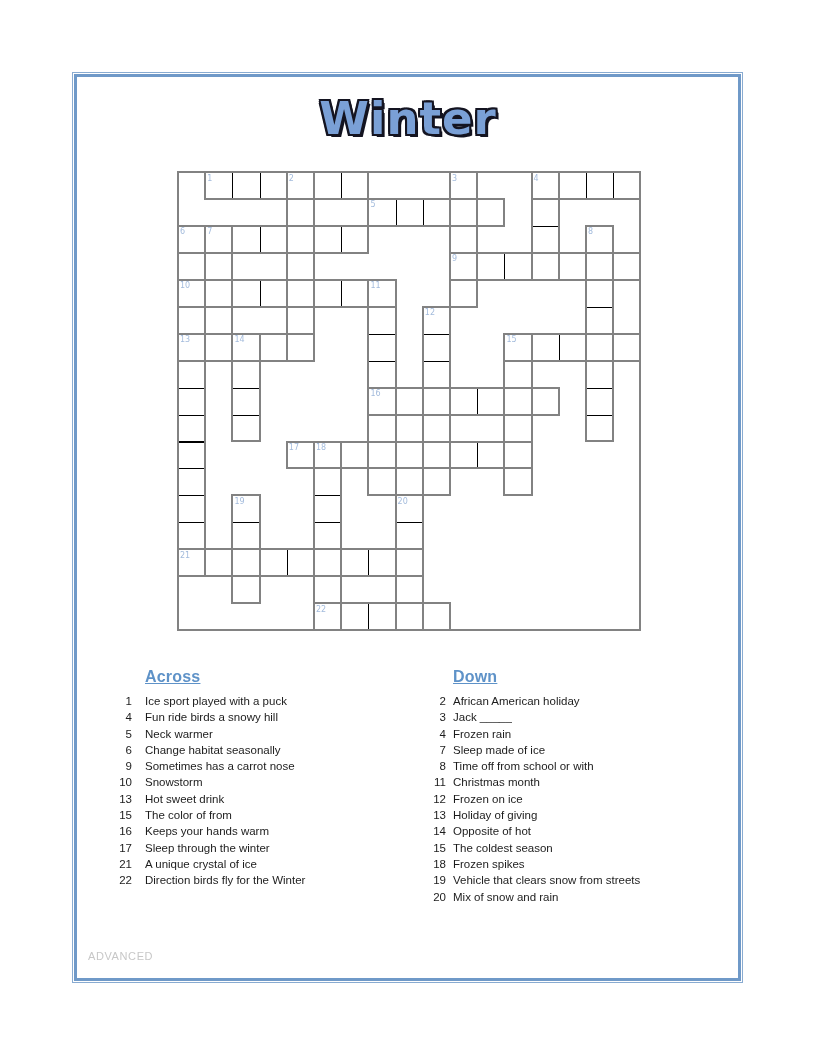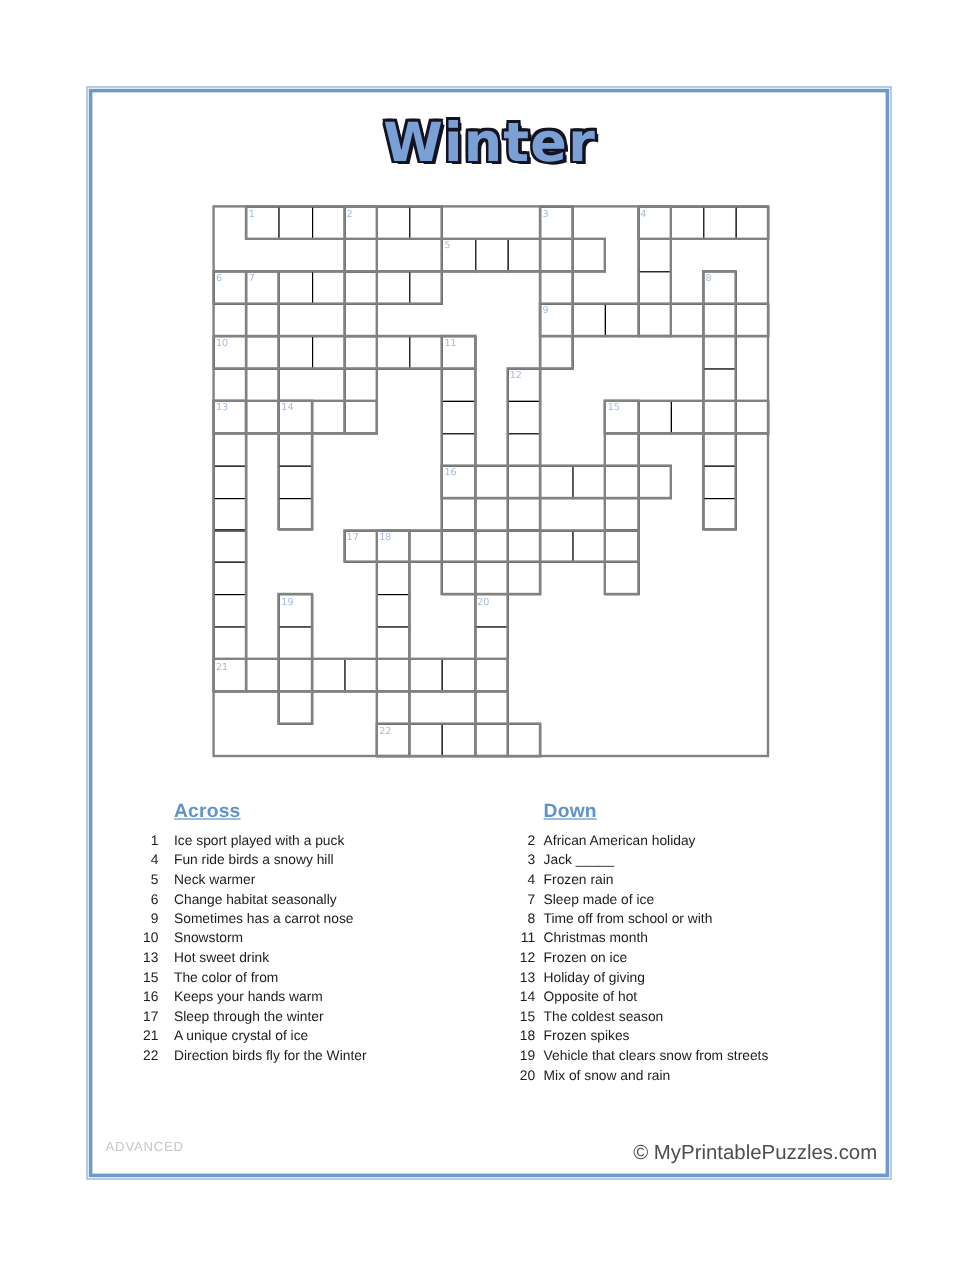--- a/index.html
+++ b/index.html
@@ -334,14 +334,13 @@
           <span class="clue-text">Vehicle that clears snow from streets</span>
         </div>
         <div class="clue-row">
           <span class="clue-num">20</span>
           <span class="clue-text">Mix of snow and rain</span>
         </div>
       </div>
   </div>
 
   <div class="difficulty">ADVANCED</div>
-  <div class="credit">© MyPrintablePuzzles.com</div>
 </div>
 
 </body></html>

